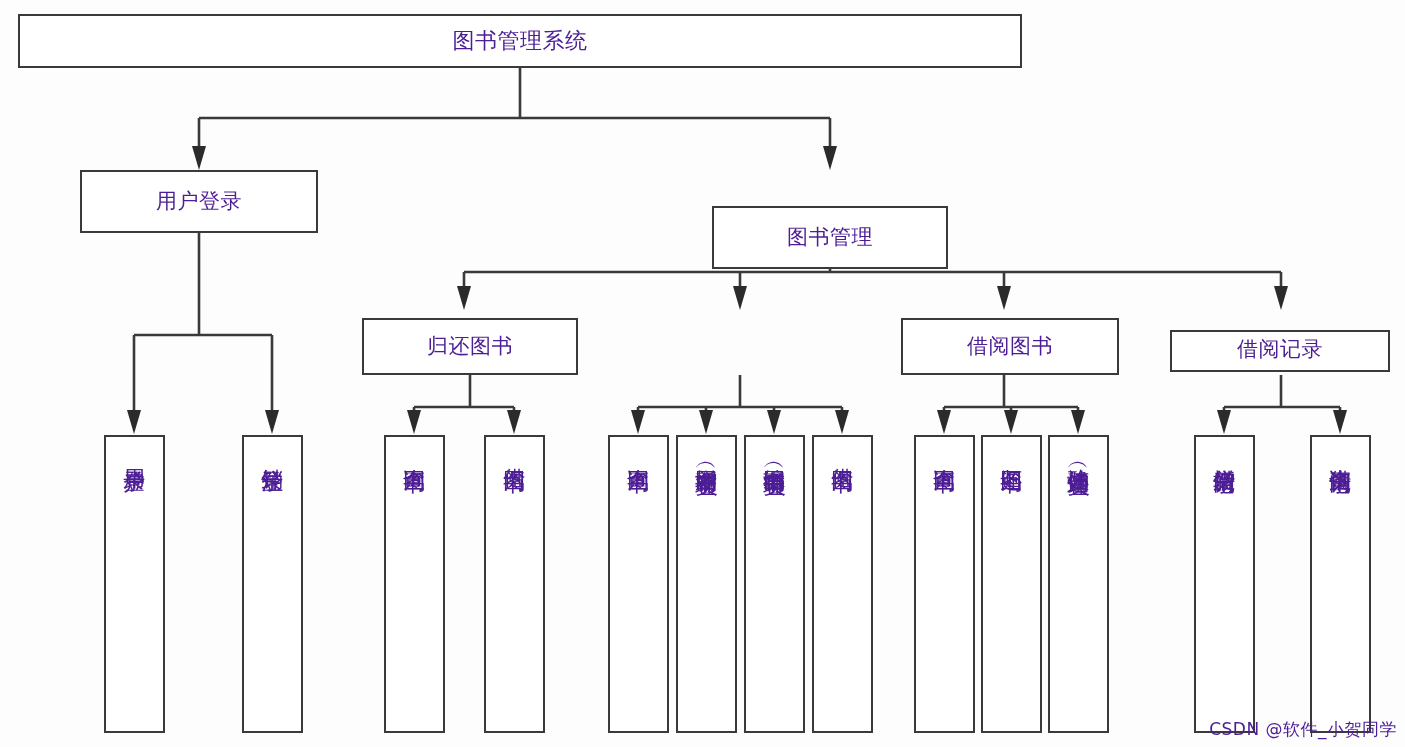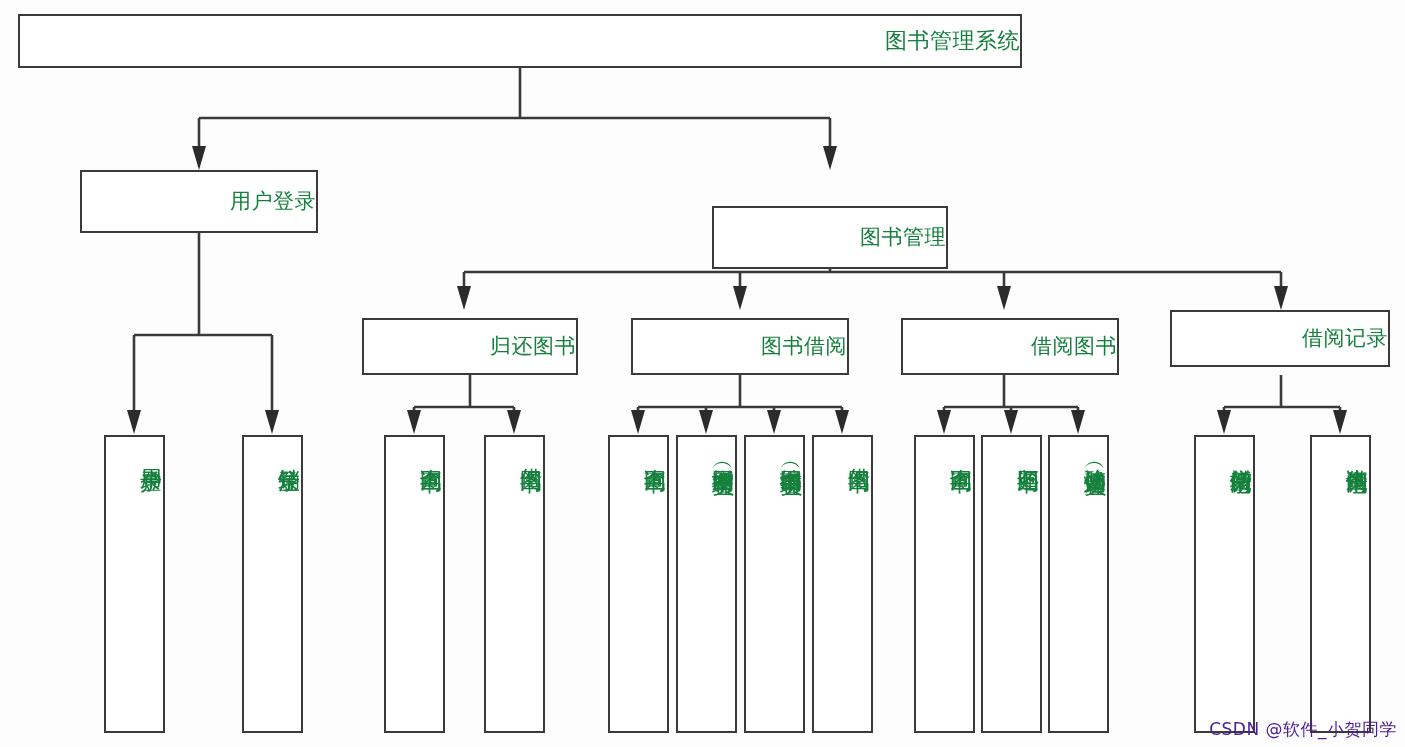--- a/index.html
+++ b/index.html
@@ -26,22 +26,22 @@
     height: 747px;
     pointer-events: none;
   }
   .node {
     position: absolute;
     box-sizing: border-box;
     background: #ffffff;
     border: 2px solid #3a3a3a;
     display: flex;
     align-items: center;
-    justify-content: flex-end;
-    color: #15803d;
+    justify-content: center;
+    color: #4c1d95;
     z-index: 2;
   }
   .node .label {
     display: block;
     text-align: center;
     line-height: 1.18;
     letter-spacing: 0.5px;
   }
   
   .node.h .label {
@@ -167,29 +167,26 @@
   </div>
 
   <div class="node h" style="left:712px; top:170px; width:236px; height:63px;margin-top:36px;">
     <span class="label">图书管理</span>
   </div>
 
   <div class="node h" style="left:362px; top:318px; width:216px; height:57px;">
     <span class="label">归还图书</span>
   </div>
 
-  <div class="node h" style="left:631px; top:318px; width:218px; height:57px;">
-    <span class="label">图书借阅</span>
-  </div>
 
   <div class="node h" style="left:901px; top:318px; width:218px; height:57px;">
     <span class="label">借阅图书</span>
   </div>
 
-  <div class="node h" style="left:1170px; top:310px; width:220px; height:57px;">
+  <div class="node h" style="left:1170px; top:330px; width:220px; height:42px;font-family:Liberation Mono, monospace;">
     <span class="label">借阅记录</span>
   </div>
 
   <div class="node v" style="left:104px; top:435px; width:61px; height:298px;">
     <span class="label">用户登录</span>
   </div>
 
   <div class="node v" style="left:242px; top:435px; width:61px; height:298px;">
     <span class="label">注销登录</span>
   </div>

